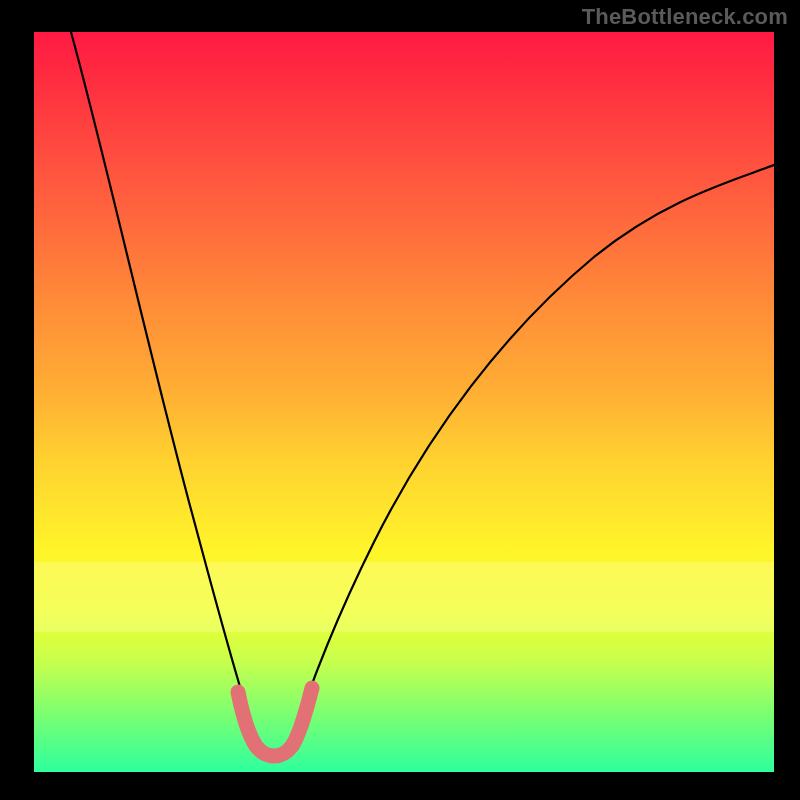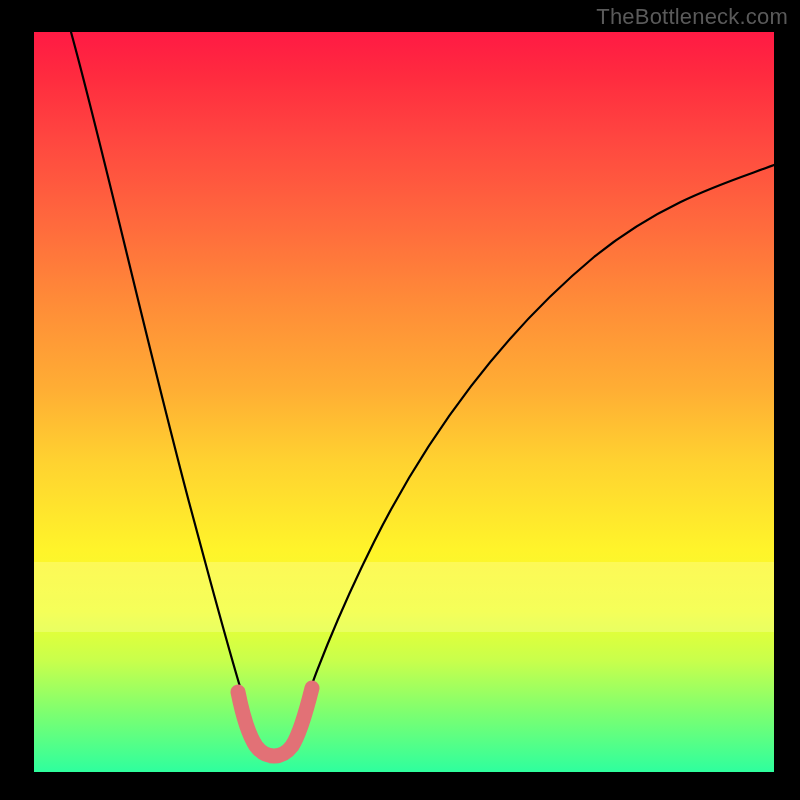--- a/index.html
+++ b/index.html
@@ -9,21 +9,21 @@
     left: 0; top: 0;
     width: 800px; height: 800px;
     background: #000;
   }
   .watermark {
     position: absolute;
     top: 4px;
     right: 12px;
     font-family: Arial, Helvetica, sans-serif;
     font-size: 22px;
-    font-weight: 400;
+    font-weight: 700;
     color: #5a5a5a;
     letter-spacing: 0.2px;
   }
   .plot-area {
     position: absolute;
     left: 34px;
     top: 32px;
     width: 740px;
     height: 740px;
     background: linear-gradient(to bottom,

